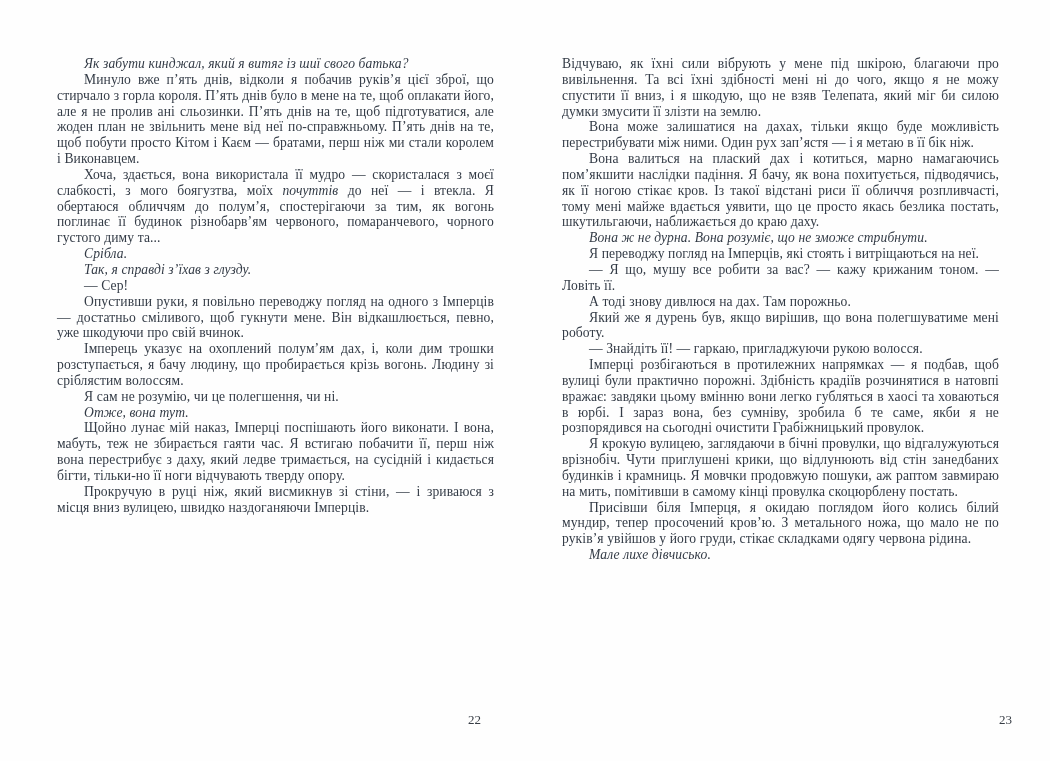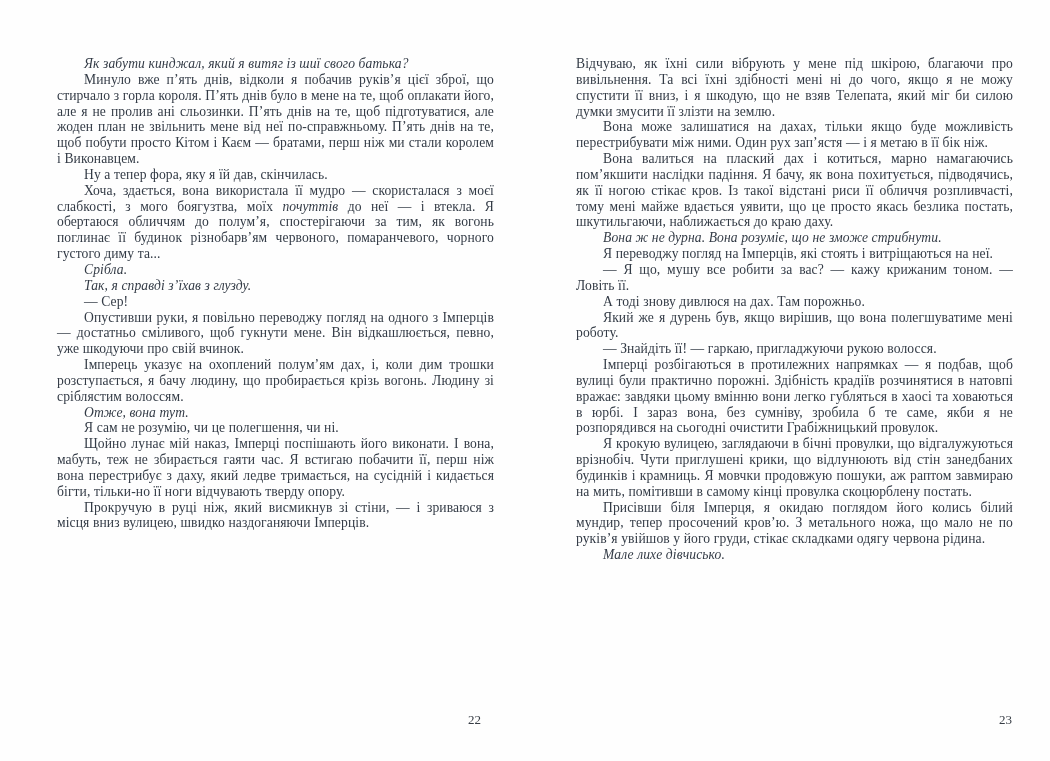--- a/index.html
+++ b/index.html
@@ -15,21 +15,21 @@
     overflow: hidden;
     font-family: "Liberation Serif", "DejaVu Serif", serif;
   }
   .page-content {
     position: absolute;
     top: 56px;
     width: 437px;
     color: #333b46;
   }
   .page-content.left  { left: 57px; }
-  .page-content.right { left: 562px; margin-left: 14px; }
+  .page-content.right { left: 562px; }
   .page-content p {
     margin: 0;
     font-size: 13.6px;
     line-height: 15.85px;
     text-align: justify;
     text-indent: 27px;
     letter-spacing: 0.1px;
   }
   .page-content p.no-indent { text-indent: 0; }
   .italic { font-style: italic; }
@@ -45,29 +45,28 @@
   .page-number.right { left: 562px; transform: translateX(13px); }
 </style>
 </head>
 <body>
 
 <div class="spread">
 
   <div class="page-content left">
       <p><span class="italic">Як забути кинджал, який я витяг із шиї свого батька?</span></p>
       <p><span>Минуло вже п’ять днів, відколи я побачив руків’я цієї зброї, що стирчало з горла короля. П’ять днів було в мене на те, щоб оплакати його, але я не пролив ані сльозинки. П’ять днів на те, щоб підготуватися, але жоден план не звільнить мене від неї по-справжньому. П’ять днів на те, щоб побути просто Кітом і Каєм — братами, перш ніж ми стали королем і Виконавцем.</span></p>
-      <p><span>Ну а тепер фора, яку я їй дав, скінчилась.</span></p>
       <p><span>Хоча, здається, вона використала її мудро — скористалася з моєї слабкості, з мого боягузтва, моїх </span><span class="italic">почуттів</span><span> до неї — і втекла. Я обертаюся обличчям до полум’я, спостерігаючи за тим, як вогонь поглинає її будинок різнобарв’ям червоного, помаранчевого, чорного густого диму та...</span></p>
       <p><span class="italic">Срібла.</span></p>
       <p><span class="italic">Так, я справді з’їхав з глузду.</span></p>
       <p><span>— Сер!</span></p>
       <p><span>Опустивши руки, я повільно переводжу погляд на одного з Імперців — достатньо сміливого, щоб гукнути мене. Він відкашлюється, певно, уже шкодуючи про свій вчинок.</span></p>
       <p><span>Імперець указує на охоплений полум’ям дах, і, коли дим трошки розступається, я бачу людину, що пробирається крізь вогонь. Людину зі сріблястим волоссям.</span></p>
+      <p><span>Я сам не розумію, чи це полегшення, чи ні.</span></p>
       <p><span class="italic">Отже, вона тут.</span></p>
-      <p><span>Я сам не розумію, чи це полегшення, чи ні.</span></p>
       <p><span>Щойно лунає мій наказ, Імперці поспішають його виконати. І вона, мабуть, теж не збирається гаяти час. Я встигаю побачити її, перш ніж вона перестрибує з даху, який ледве тримається, на сусідній і кидається бігти, тільки-но її ноги відчувають тверду опору.</span></p>
       <p><span>Прокручую в руці ніж, який висмикнув зі стіни, — і зриваюся з місця вниз вулицею, швидко наздоганяючи Імперців.</span></p>
     </div>
 
   <div class="page-content right">
       <p class="no-indent"><span>Відчуваю, як їхні сили вібрують у мене під шкірою, благаючи про вивільнення. Та всі їхні здібності мені ні до чого, якщо я не можу спустити її вниз, і я шкодую, що не взяв Телепата, який міг би силою думки змусити її злізти на землю.</span></p>
       <p><span>Вона може залишатися на дахах, тільки якщо буде можливість перестрибувати між ними. Один рух зап’ястя — і я метаю в її бік ніж.</span></p>
       <p><span>Вона валиться на плаский дах і котиться, марно намагаючись пом’якшити наслідки падіння. Я бачу, як вона похитується, підводячись, як її ногою стікає кров. Із такої відстані риси її обличчя розпливчасті, тому мені майже вдається уявити, що це просто якась безлика постать, шкутильгаючи, наближається до краю даху.</span></p>
       <p><span class="italic">Вона ж не дурна. Вона розуміє, що не зможе стрибнути.</span></p>
       <p><span>Я переводжу погляд на Імперців, які стоять і витріщаються на неї.</span></p>

